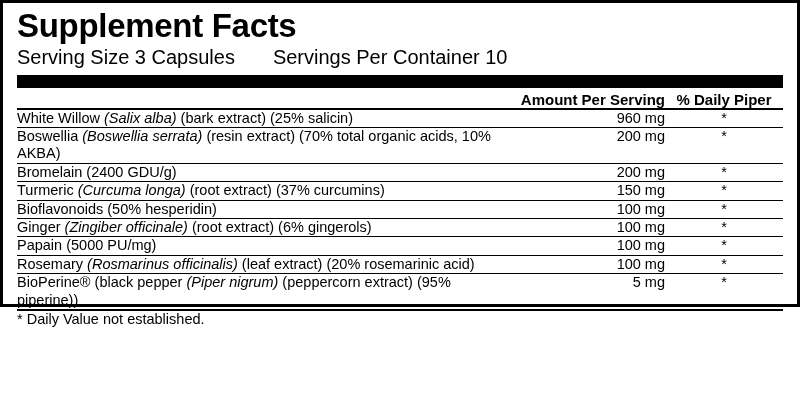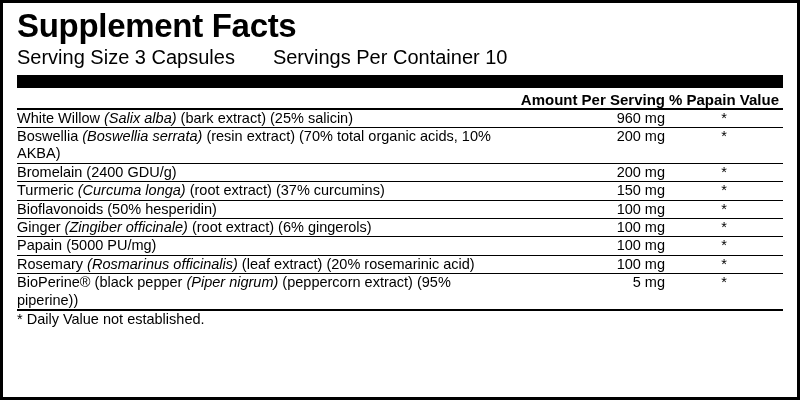--- a/index.html
+++ b/index.html
@@ -10,21 +10,21 @@
   body {
     width: 800px;
     height: 400px;
     font-family: "Liberation Sans", sans-serif;
     color: #000000;
     overflow: hidden;
   }
   .panel {
     position: relative;
     width: 800px;
-    height: 400px;
+    height: 307px;
     box-sizing: border-box;
     border: 3px solid #000000;
     background: #ffffff;
     padding: 6px 14px 0 14px;
   }
   .title {
     font-size: 33px;
     font-weight: bold;
     letter-spacing: -0.3px;
     line-height: 1.05;
@@ -117,21 +117,21 @@
     <span>Servings Per Container 10</span>
   </div>
 
   <div class="rule-thick"></div>
 
   <table class="facts">
     <thead>
       <tr>
         <th class="blank"></th>
         <th class="amount-head">Amount Per Serving</th>
-        <th class="dv-head">% Papain Value</th>
+        <th class="dv-head">% Daily Piper</th>
       </tr>
     </thead>
     <tbody>
         <tr>
           <td class="ingredient"><span>White Willow </span><span class="italic">(Salix alba)</span><span> (bark extract) (25% salicin)</span></td>
           <td class="amount">960 mg</td>
           <td class="dv">*</td>
         </tr>
         <tr>
           <td class="ingredient"><span>Boswellia </span><span class="italic">(Boswellia serrata)</span><span> (resin extract) (70% total organic acids, 10% AKBA)</span></td>

